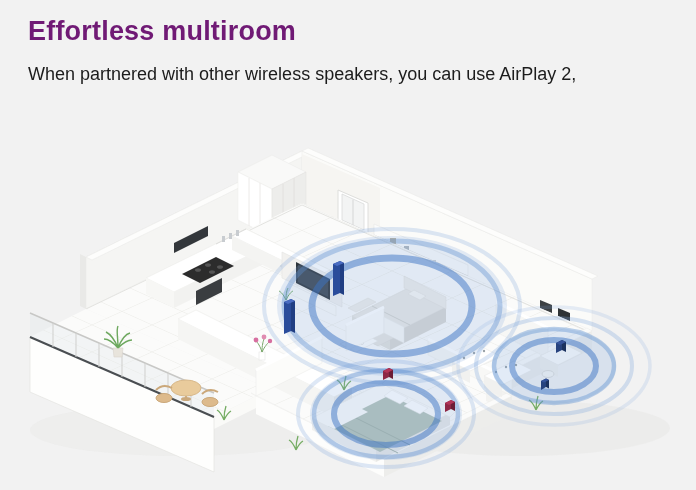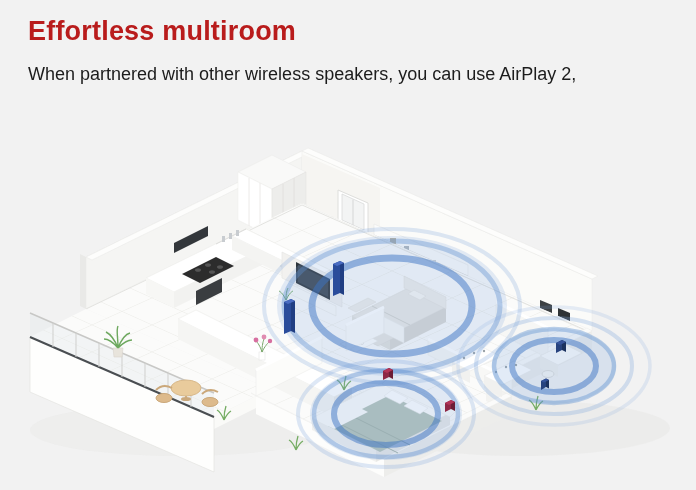--- a/index.html
+++ b/index.html
@@ -5,21 +5,21 @@
   html,body{margin:0;padding:0;}
   body{
     width:696px;height:490px;overflow:hidden;position:relative;
     font-family:"Liberation Sans","DejaVu Sans",sans-serif;
     background:#f2f2f2;
   }
   .stage{position:relative;width:696px;height:490px;}
   .copy{position:absolute;left:28px;top:16px;z-index:2;}
   .copy h1{
     margin:0 0 13px 0;
-    font-size:27px;font-weight:700;letter-spacing:.2px;color:#b91c1c;
+    font-size:27px;font-weight:700;letter-spacing:.2px;color:#701a75;
   }
   .copy p{
     margin:0;font-size:18px;line-height:29px;color:#1c1c1c;font-weight:400;
   }
   .copy p span{display:block;text-align:center;}
   .iso{position:absolute;left:0;top:0;z-index:1;}
 </style>
 </head>
 <body style="background: rgb(242, 242, 242);">
 

